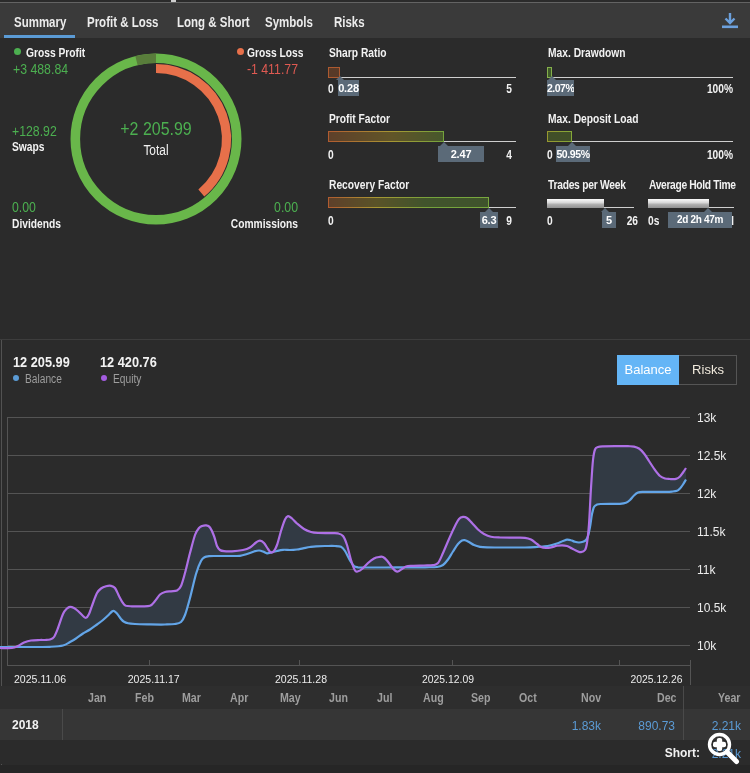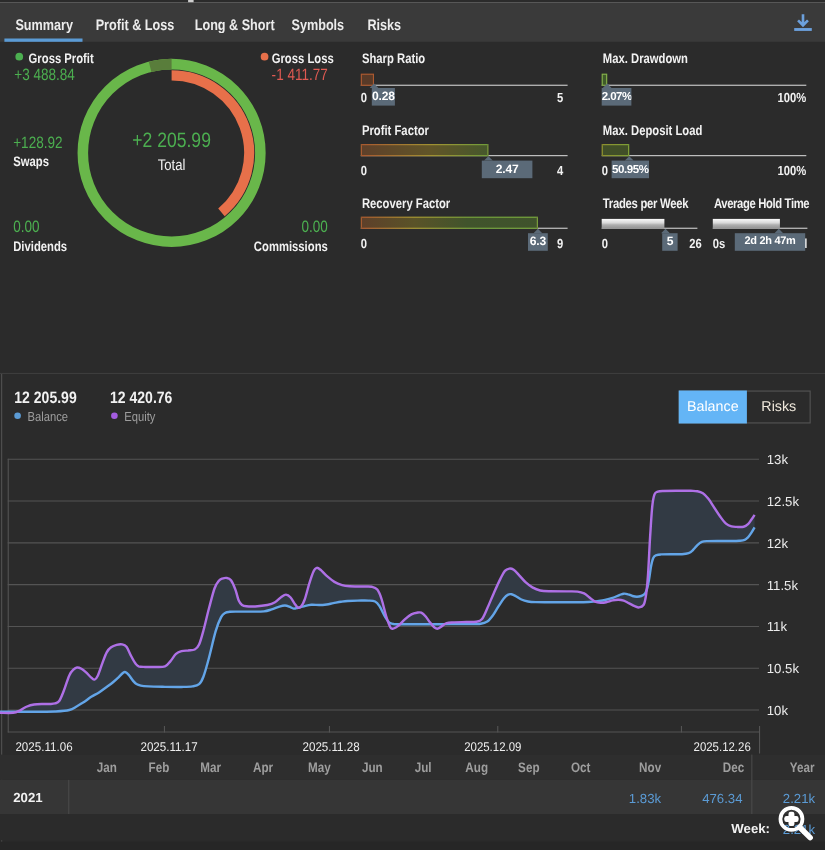--- a/index.html
+++ b/index.html
@@ -189,26 +189,26 @@
   <span class="abs" style="transform:scaleX(0.85);transform-origin:left center;left:329px;">Jun</span>
   <span class="abs" style="transform:scaleX(0.85);transform-origin:left center;left:377px;">Jul</span>
   <span class="abs" style="transform:scaleX(0.85);transform-origin:left center;left:423px;">Aug</span>
   <span class="abs" style="transform:scaleX(0.85);transform-origin:left center;left:471px;">Sep</span>
   <span class="abs" style="transform:scaleX(0.85);transform-origin:left center;left:519px;">Oct</span>
   <span class="abs" style="transform:scaleX(0.85);transform-origin:left center;left:581px;">Nov</span>
   <span class="abs" style="transform:scaleX(0.85);transform-origin:left center;left:657px;">Dec</span>
   <span class="abs" style="transform:scaleX(0.85);transform-origin:left center;left:718px;">Year</span>
 </div>
 
-<div class="abs wh b" style="left:12px;top:718px;font-size:12px;">2021</div>
+<div class="abs wh b" style="left:12px;top:718px;font-size:12px;">2018</div>
 <div class="abs blu" style="left:501px;top:719px;width:100px;text-align:right;font-size:12px;">1.83k</div>
-<div class="abs blu" style="left:575px;top:719px;width:100px;text-align:right;font-size:12px;">476.34</div>
+<div class="abs blu" style="left:575px;top:719px;width:100px;text-align:right;font-size:12px;">890.73</div>
 <div class="abs blu" style="left:641px;top:719px;width:100px;text-align:right;font-size:12px;">2.21k</div>
 
-<div class="abs wh b" style="left:600px;top:746px;width:100px;text-align:right;font-size:12px;">Week:</div>
+<div class="abs wh b" style="left:600px;top:746px;width:100px;text-align:right;font-size:12px;">Short:</div>
 <div class="abs blu" style="left:641px;top:747px;width:100px;text-align:right;font-size:12px;">2.21k</div>
 
 <svg class="abs" style="left:702px;top:726px;" width="40" height="40" viewBox="0 0 40 40">
   <circle cx="17.5" cy="18.5" r="10" fill="none" stroke="#fff" stroke-width="3.4"></circle>
   <line x1="25" y1="26" x2="34.5" y2="35.5" stroke="#fff" stroke-width="5" stroke-linecap="round"></line>
   <rect x="11" y="15.8" width="13" height="5.4" rx="2" fill="#fff"></rect>
   <rect x="14.8" y="12" width="5.4" height="13" rx="2" fill="#fff"></rect>
 </svg>
 
 </body></html>

